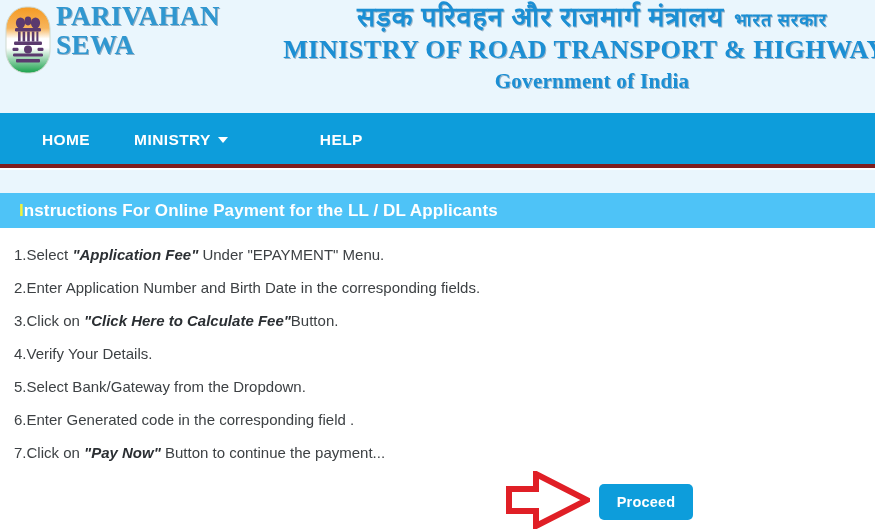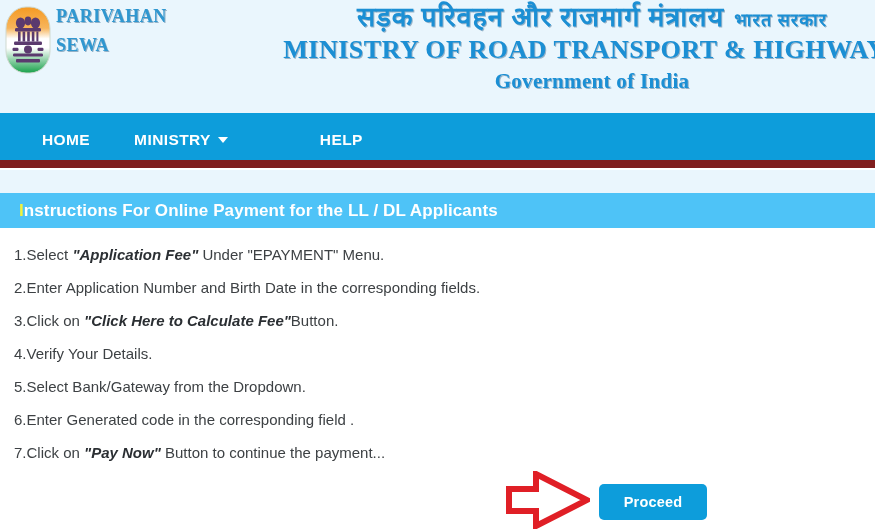--- a/index.html
+++ b/index.html
@@ -34,21 +34,21 @@
   .emblem {
     position: absolute;
     left: 5px; top: 6px;
     width: 46px; height: 68px;
   }
   .brand {
     position: absolute;
     left: 56px; top: 2px;
     font-family: "Liberation Serif", serif;
     font-weight: bold;
-    font-size: 18px;
+    font-size: 27px;
     line-height: 29px;
     letter-spacing: 0.5px;
     color: #2f97d0;
     text-shadow: 1px 1px 0 rgba(40,90,130,0.45);
     white-space: nowrap;
   }
   .brand span { display: block; }
 
   .ministry {
     position: absolute;
@@ -92,21 +92,21 @@
     letter-spacing: 0.3px;
   }
 
   
   .navbar {
     position: absolute;
     left: 0; top: 113px;
     width: 875px;
     height: 55px;
     background: #0d9ddb;
-    border-bottom: 8px solid #7f1d1d;
+    border-bottom: 4px solid #7f1d1d;
     box-sizing: border-box;
   }
   .nav-list {
     position: absolute;
     left: 42px; top: 0;
     height: 53px;
     display: flex;
     align-items: center;
   }
   .nav-item {
@@ -190,21 +190,21 @@
 
   
   .arrow-annotation {
     position: absolute;
     left: 506px; top: 471px;
     width: 84px; height: 58px;
   }
   .proceed-btn {
     position: absolute;
     left: 599px; top: 484px;
-    width: 108px; height: 36px;
+    width: 94px; height: 36px;
     background: #0d9ddb;
     color: #ffffff;
     border: none;
     border-radius: 5px;
     font-family: "Liberation Sans", sans-serif;
     font-size: 14.5px;
     font-weight: bold;
     letter-spacing: 0.2px;
     cursor: pointer;
     padding: 0;

